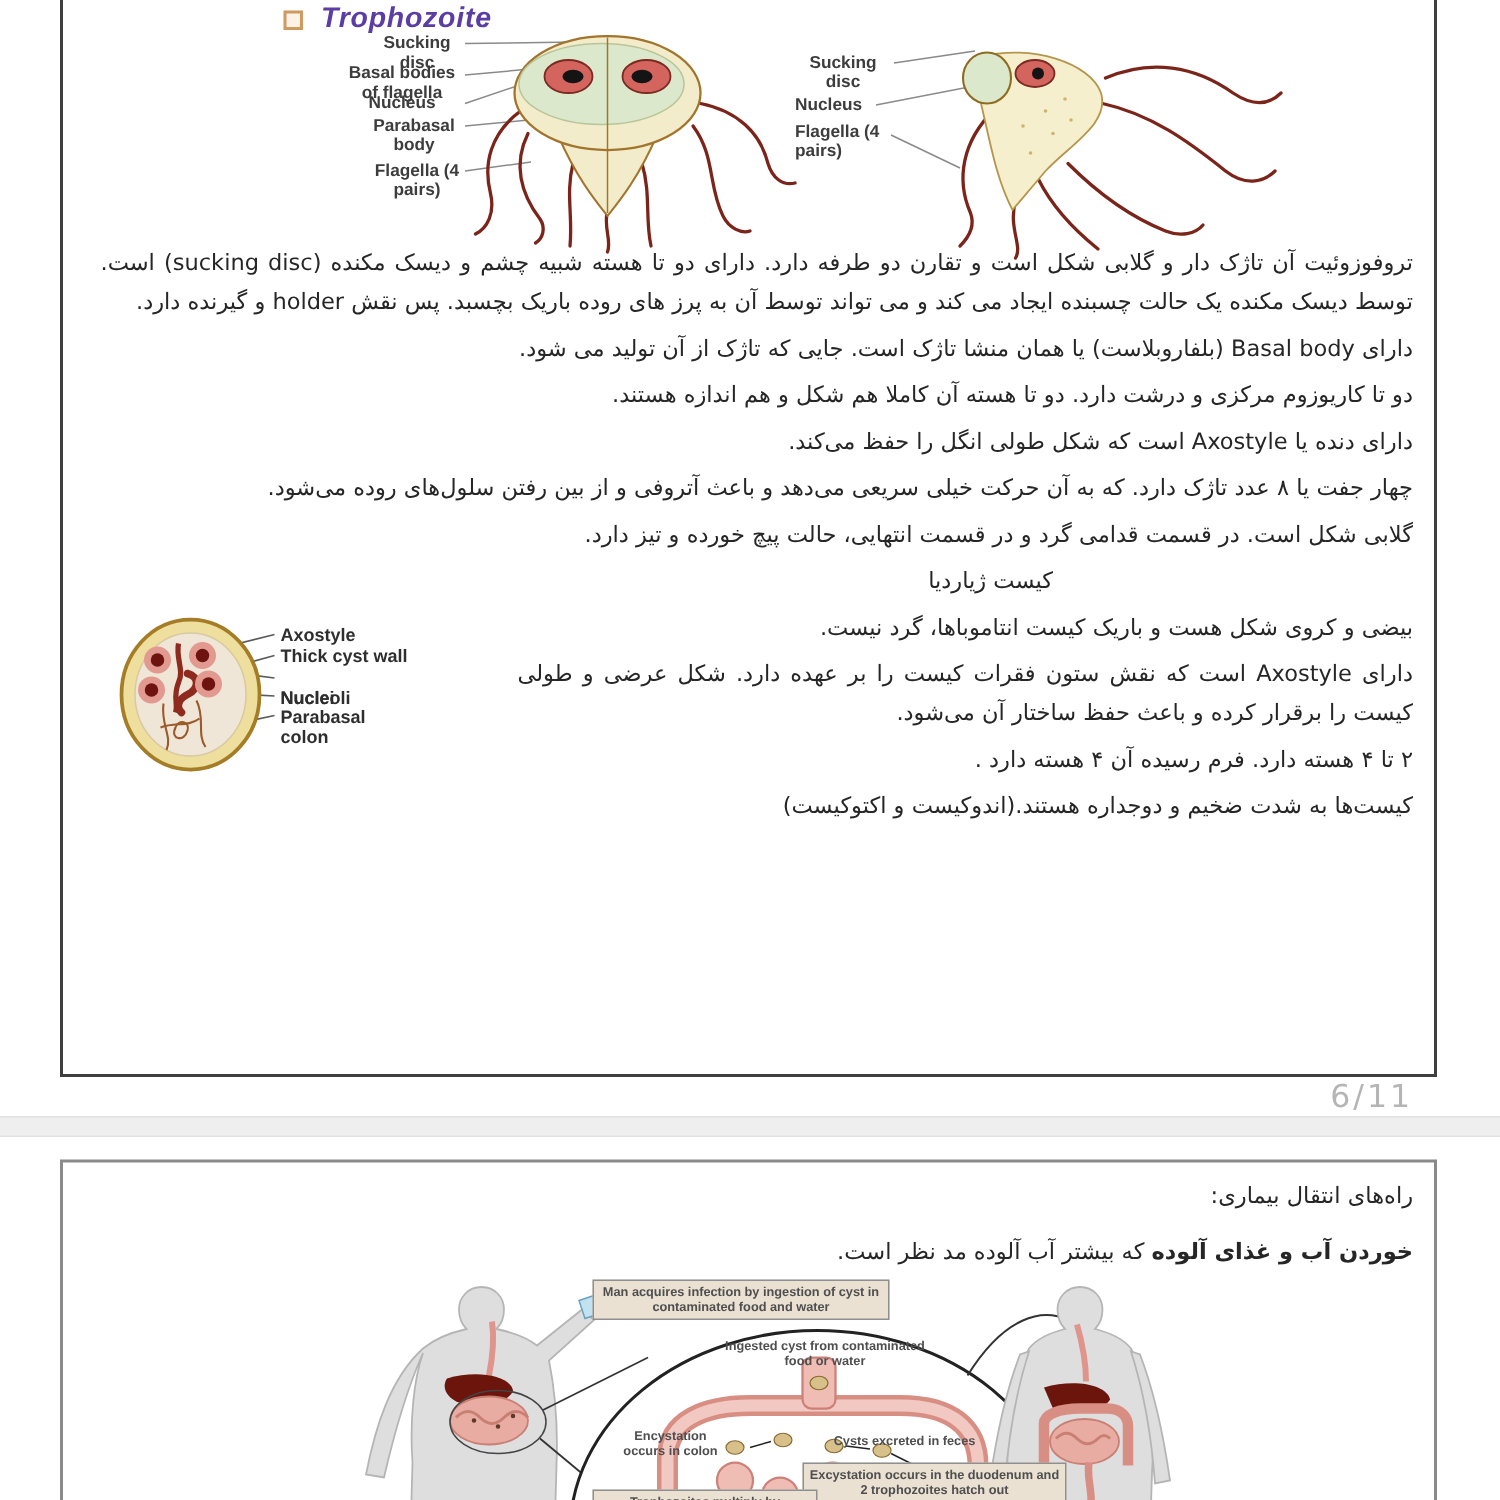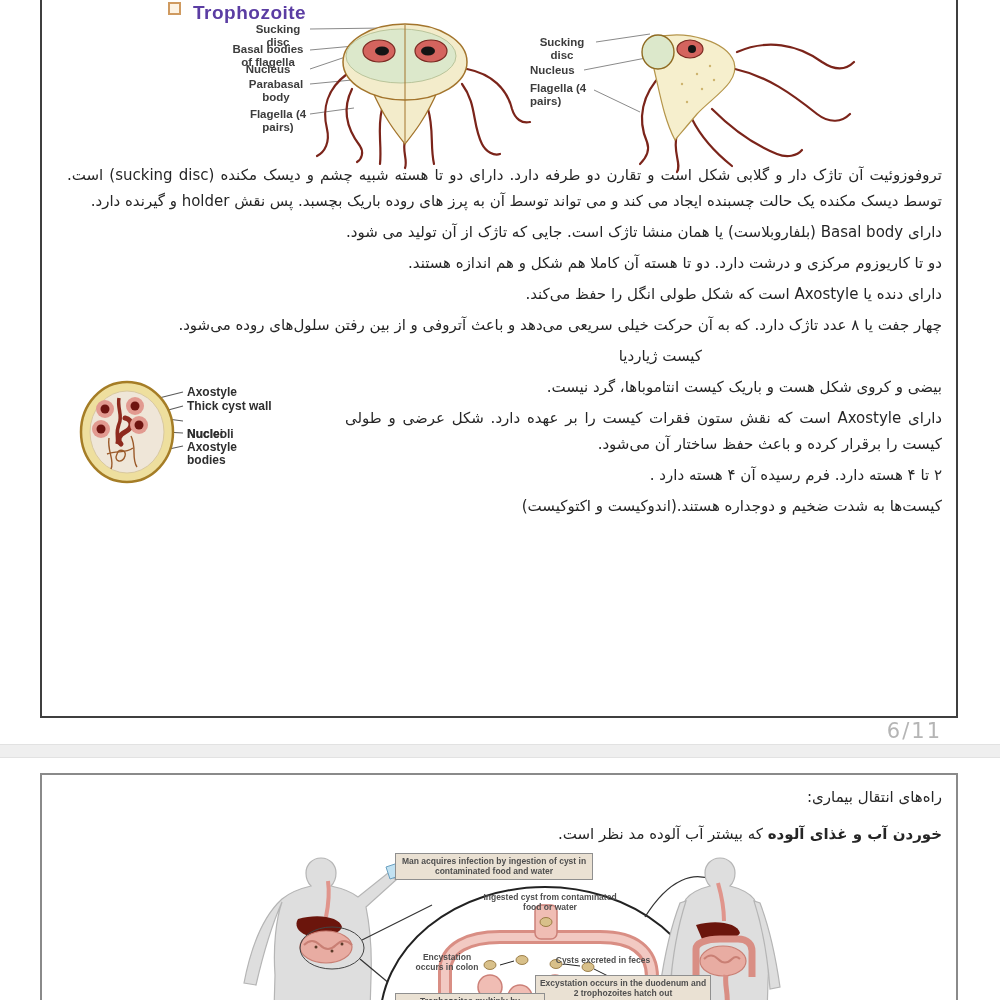--- a/index.html
+++ b/index.html
@@ -3,21 +3,21 @@
 <meta charset="utf-8">
 <style>
   * { margin:0; padding:0; box-sizing:border-box; }
   html,body { width:1000px; height:1000px; background:#ffffff; overflow:hidden; position:relative;
               font-family:"DejaVu Sans", sans-serif; }
   .page { position:absolute; left:40px; width:918px; background:#fff; border:2px solid #4a4a4a; }
   #page1 { top:-12px; height:730px; border-color:#3f3f3f; }
   #page2 { top:773px; height:400px; border-color:#8a8a8a; }
 
   
-  .heading { position:absolute; left:126px; top:12px; display:flex; align-items:flex-start; }
+  .heading { position:absolute; left:147px; top:12px; display:flex; align-items:center;font-style:italic; }
   .heading .bullet { width:13px; height:13px; border:2px solid #cf9a60; background:#fdf3e4; margin-right:12px; }
   .heading .htext { font-family:"Liberation Sans", sans-serif; font-weight:bold; font-size:19px;
                     letter-spacing:0.5px; color:#5b3da3; }
   .figrow { position:absolute; left:0; top:24px; width:912px; height:160px; }
   .figrow svg { position:absolute; left:0; top:0; pointer-events:none; }
   .flabel { position:absolute; font-family:"Liberation Sans", sans-serif; font-weight:bold;
             font-size:11.5px; line-height:13px; color:#3d3d3d; }
   .tr { text-align:center; }
 
   
@@ -125,20 +125,21 @@
     <div class="flabel" style="left:488px; top:50px; width:80px;">Nucleus</div>
     <div class="flabel" style="left:488px; top:68px; width:62px;">Flagella (4 pairs)</div>
   </div>
 
   <div class="ptext">
     <p class="just">تروفوزوئیت آن تاژک دار و گلابی شکل است و تقارن دو طرفه دارد. دارای دو تا هسته شبیه چشم و دیسک مکنده (sucking disc) است. توسط دیسک مکنده یک حالت چسبنده ایجاد می کند و می تواند توسط آن به پرز های روده باریک بچسبد. پس نقش holder و گیرنده دارد.</p>
     <p>دارای Basal body (بلفاروبلاست) یا همان منشا تاژک است. جایی که تاژک از آن تولید می شود.</p>
     <p>دو تا کاریوزوم مرکزی و درشت دارد. دو تا هسته آن کاملا هم شکل و هم اندازه هستند.</p>
     <p>دارای دنده یا Axostyle است که شکل طولی انگل را حفظ می‌کند.</p>
     <p class="just">چهار جفت  یا ۸ عدد تاژک دارد. که به آن حرکت خیلی سریعی می‌دهد و باعث آتروفی و از بین رفتن سلول‌های روده می‌شود.</p>
+    <p>گلابی شکل است. در قسمت قدامی گرد و در قسمت انتهایی، حالت پیچ خورده و تیز دارد.</p>
     <p class="cyst-heading">کیست ژیاردیا</p>
 
     <div class="cystfig">
       <svg width="264" height="118" viewBox="0 0 264 118">
         <g stroke="#5a5a5a" stroke-width="1.1">
           <line x1="116" y1="16" x2="60" y2="30"></line>
           <line x1="116" y1="30" x2="94" y2="36"></line>
           <line x1="116" y1="45" x2="78" y2="40"></line>
           <line x1="116" y1="57" x2="80" y2="55"></line>
           <line x1="116" y1="70" x2="70" y2="80"></line>
@@ -161,21 +162,21 @@
           <circle cx="68" cy="30" r="9" fill="#e29a90"></circle>
             <circle cx="68" cy="30" r="4.5" fill="#6e1410"></circle>
           <circle cx="72" cy="49" r="9" fill="#e29a90"></circle>
             <circle cx="72" cy="49" r="4.5" fill="#6e1410"></circle>
         </g>
       </svg>
       <div class="clabel" style="top:10px;">Axostyle</div>
       <div class="clabel" style="top:24px;">Thick cyst wall</div>
       <div class="clabel" style="top:52px;">Nuclei</div>
       <div class="clabel" style="top:52px;">Nucleoli</div>
-      <div class="clabel" style="top:65px; width:80px;">Axostyle bodies</div>
+      <div class="clabel" style="top:65px; width:80px;">Parabasal colon</div>
     </div>
 
     <p>بیضی و کروی شکل هست و باریک کیست انتاموباها، گرد نیست.</p>
     <p class="just">دارای Axostyle است که نقش ستون فقرات کیست را بر عهده دارد. شکل عرضی و طولی کیست را برقرار کرده و باعث حفظ ساختار آن می‌شود.</p>
     <p>۲ تا ۴ هسته دارد. فرم رسیده آن ۴ هسته دارد .</p>
     <p>کیست‌ها به شدت ضخیم و دوجداره هستند.(اندوکیست و اکتوکیست)</p>
   </div>
 </div>
 
 <div id="pager">6/11</div>

